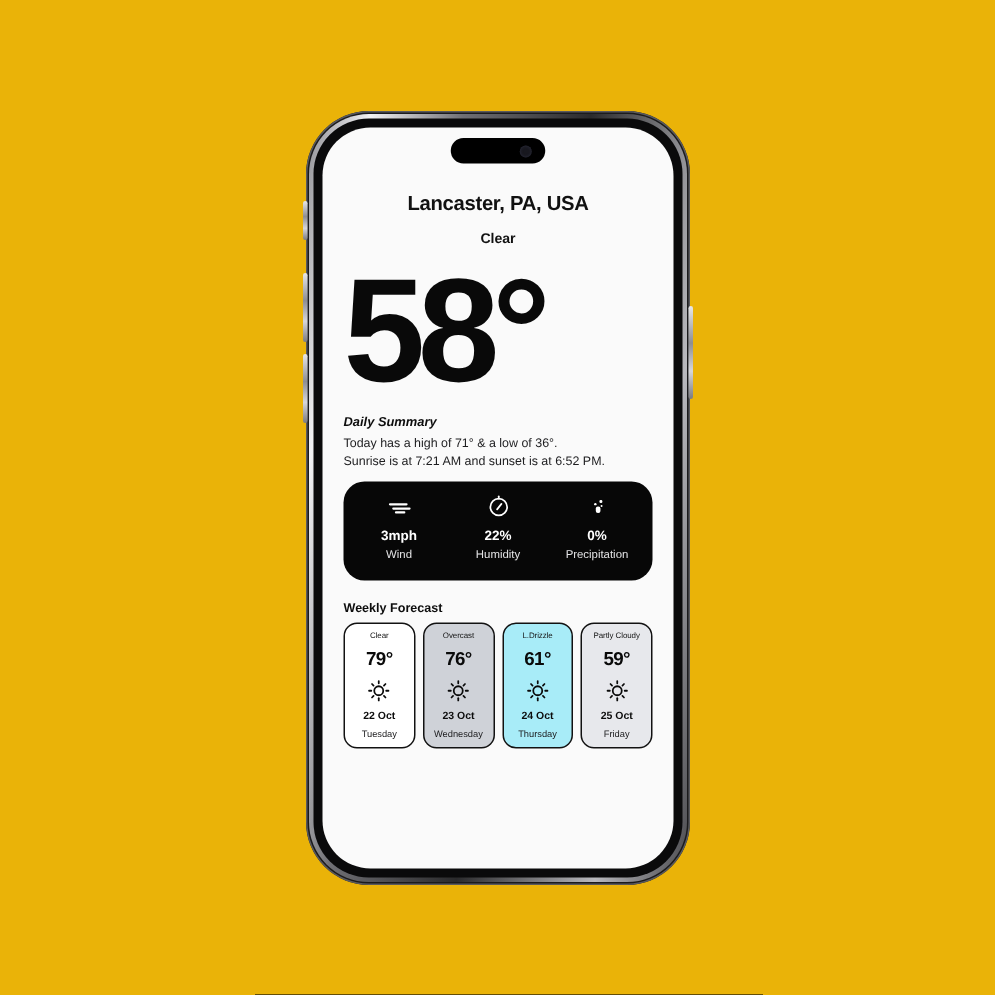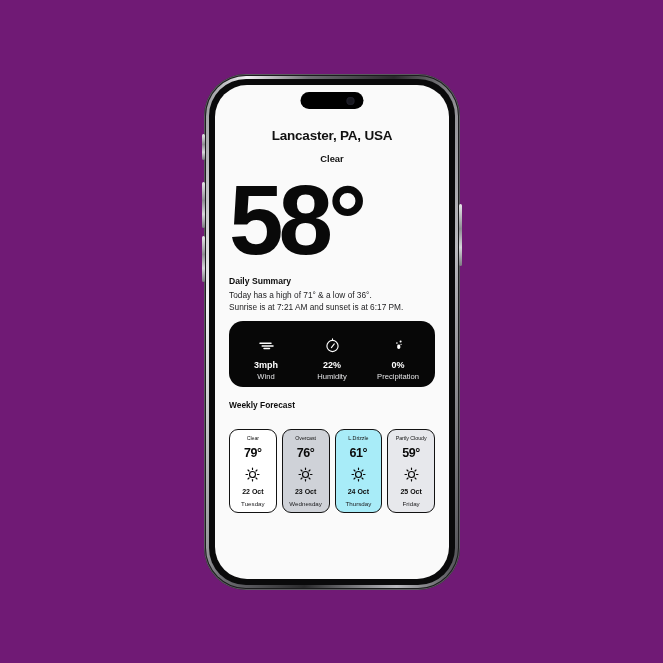--- a/index.html
+++ b/index.html
@@ -9,21 +9,21 @@
     height: 663px;
     background: #000000;
     font-family: "Liberation Sans", sans-serif;
     overflow: hidden;
   }
 
   #stage {
     position: relative;
     width: 663px;
     height: 663px;
-    background: #701a75;
+    background: #eab308;
   }
 
   
   #phone {
     position: absolute;
     left: 204px;
     top: 74px;
     width: 256px;
     height: 516px;
     border-radius: 42px;
@@ -137,35 +137,36 @@
   }
   #temp-deg { letter-spacing: 0; }
 
   
   #summary { margin-top: 16px; }
   #summary-title {
     font-size: 8.6px;
     font-weight: bold;
     color: #0d0d0d;
     margin-bottom: 4px;
+    font-style: italic;
   }
   .summary-line {
     font-size: 8.3px;
     color: #1d1d1f;
     line-height: 11.6px;
   }
 
   
   #stats {
     margin-top: 8px;
     background: #070707;
     border-radius: 14px;
     height: 66px;
     display: flex;
-    align-items: flex-end;
+    align-items: flex-start;
     padding: 8px 4px 6px 4px;
   }
   .stat {
     flex: 1;
     text-align: center;
     display: flex;
     flex-direction: column;
     align-items: center;
     justify-content: flex-start;
     gap: 1px;
@@ -187,21 +188,21 @@
     color: #e4e4e6;
     margin-top: 1.5px;
   }
 
   
   #weekly-title {
     font-size: 8.4px;
     font-weight: bold;
     color: #0d0d0d;
     margin-top: 13px;
-    margin-bottom: 19px;
+    margin-bottom: 5px;
   }
   #cards {
     display: flex;
     gap: 5px;
   }
   .card {
     flex: 1;
     border: 1px solid #121212;
     border-radius: 9px;
     padding: 5px 2px 5px 2px;
@@ -269,21 +270,21 @@
 
         <div id="condition">Clear</div>
 
         <div id="temp-wrap">
           <span id="temp"><span>58</span><span id="temp-deg">°</span></span>
         </div>
 
         <div id="summary">
           <div id="summary-title">Daily Summary</div>
           <div class="summary-line">Today has a high of 71° &amp; a low of 36°.</div>
-          <div class="summary-line">Sunrise is at 7:21 AM and sunset is at 6:17 PM.</div>
+          <div class="summary-line">Sunrise is at 7:21 AM and sunset is at 6:52 PM.</div>
         </div>
 
         <div id="stats">
 
           <div class="stat">
             <div class="stat-icon">
               <svg width="17" height="13" viewBox="0 0 17 13">
                 <g stroke="#ffffff" stroke-width="1.5" stroke-linecap="round" fill="none">
                   <path d="M2 4.2 H13"></path>
                   <path d="M4.2 7 H15"></path>

